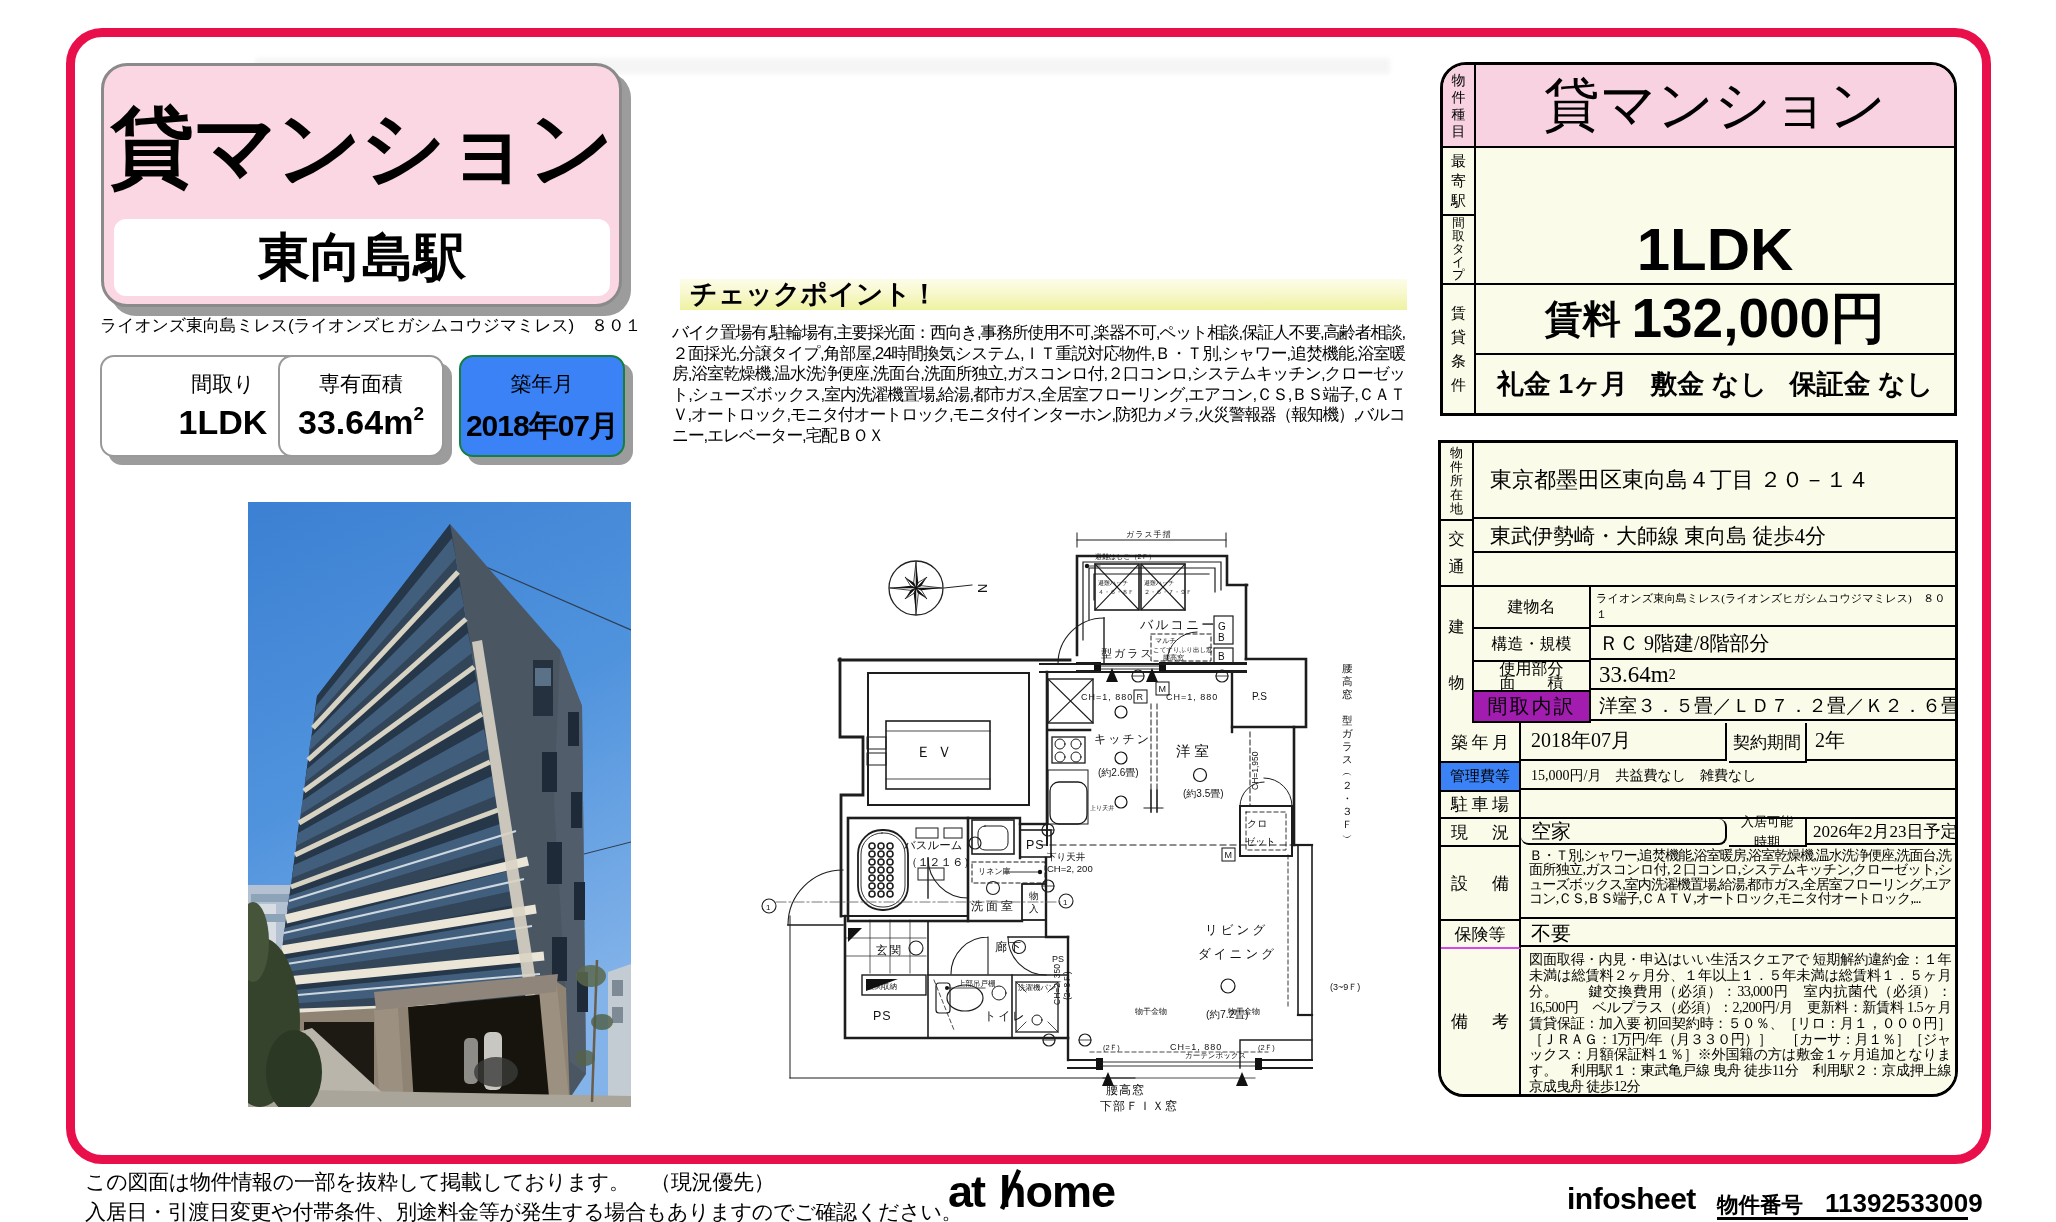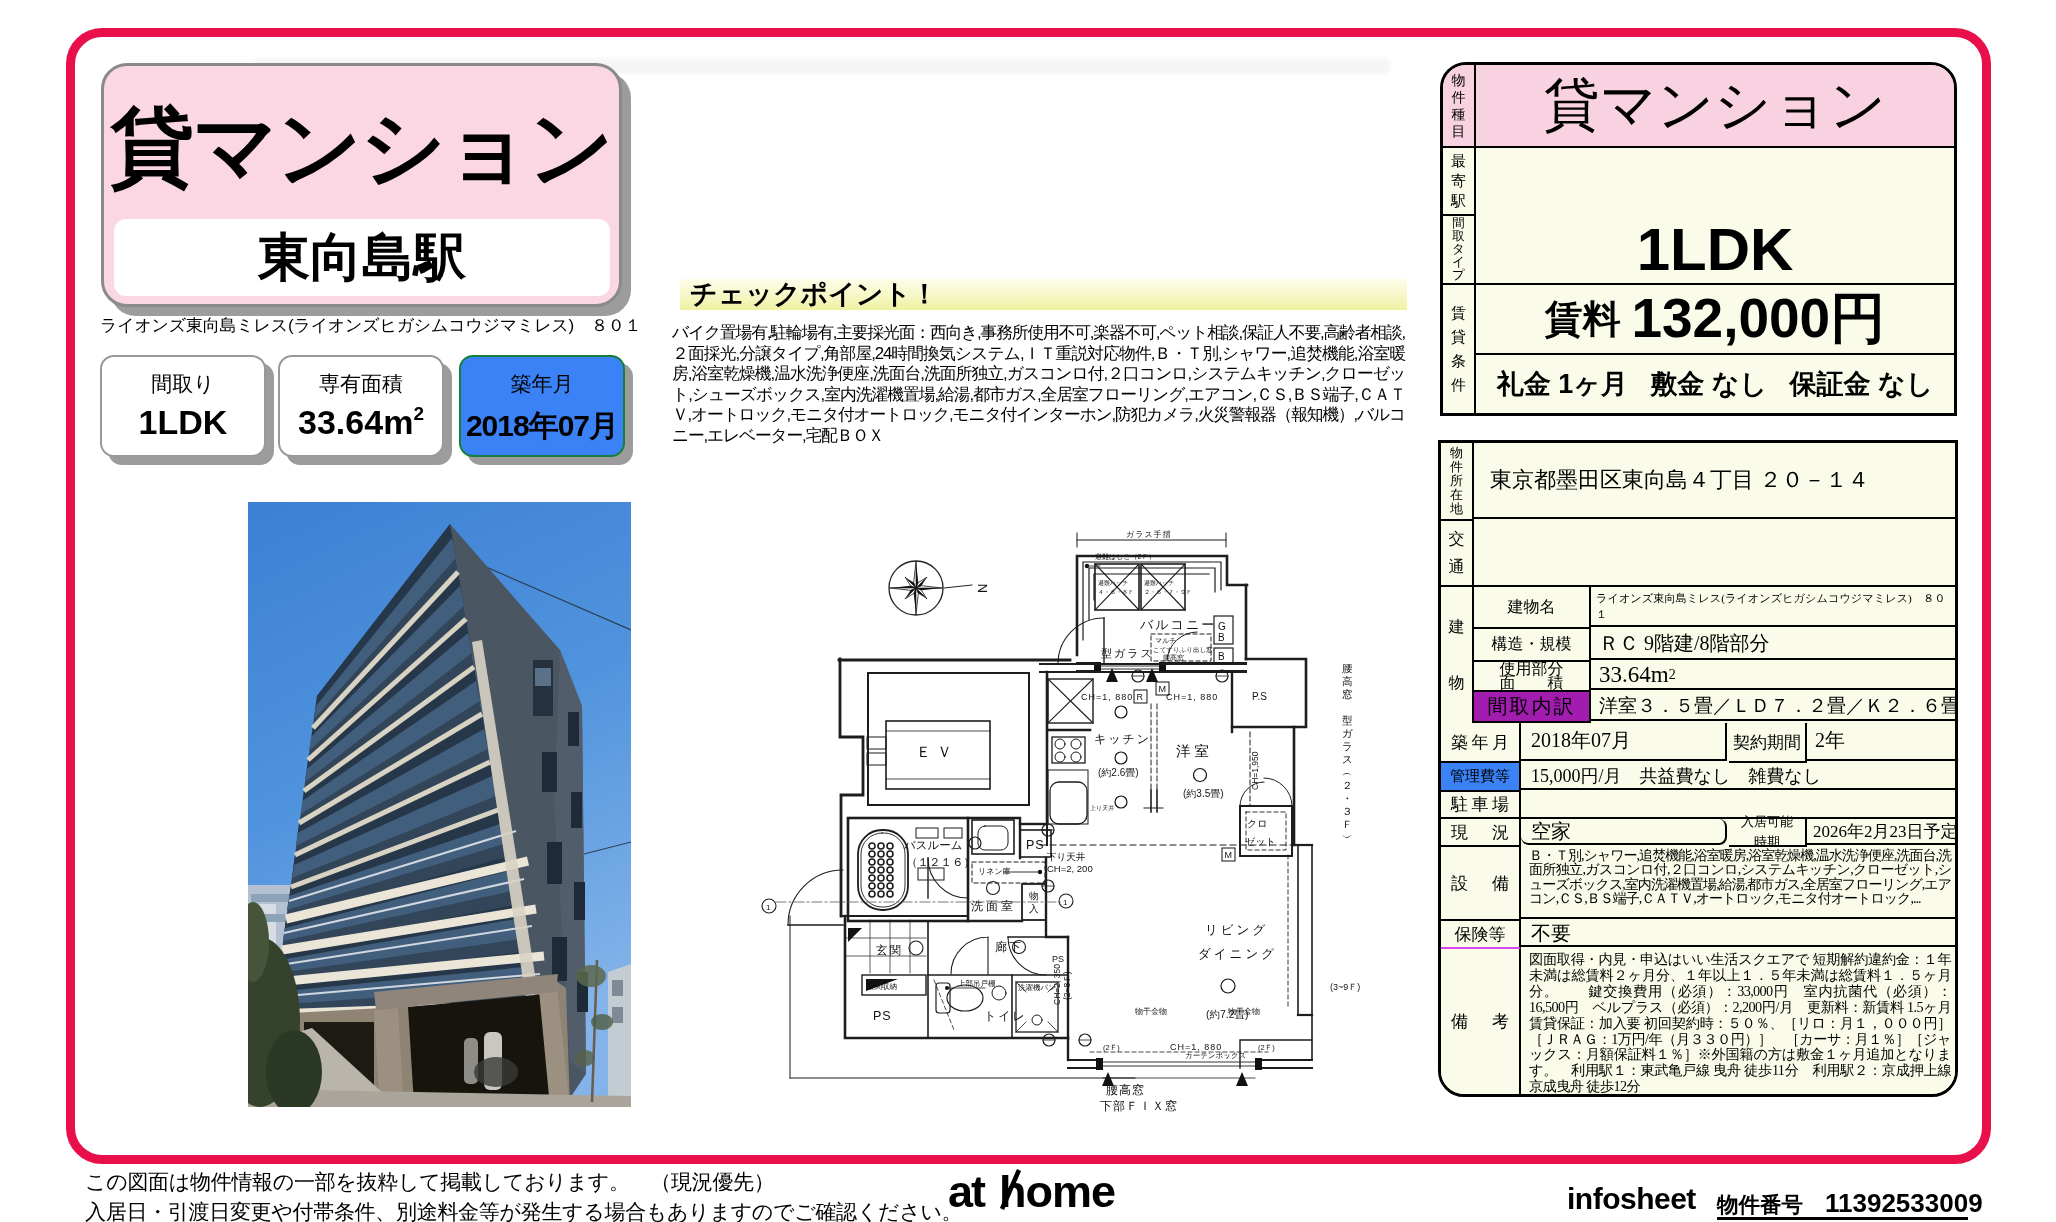--- a/index.html
+++ b/index.html
@@ -17,21 +17,21 @@
 <div class="abs" style="left:101px;top:63px;width:515px;height:238px;background:#fbd7e3;border:3px solid #8a8a8a;border-radius:26px;box-shadow:9px 9px 0 #9c9c9c;"></div>
 
 <div class="abs" style="left:104px;top:76px;width:515px;height:142px;font-size:84px;font-weight:bold;letter-spacing:-2px;text-align:center;line-height:142px;">貸マンション</div>
 
 <div class="abs" style="left:114px;top:219px;width:496px;height:77px;background:#fff;border-radius:12px;"></div>
 
 <div class="abs" style="left:114px;top:219px;width:496px;height:77px;font-size:52px;font-weight:bold;text-align:center;line-height:77px;">東向島駅</div>
 
 <div class="abs" style="left:100px;top:314px;width:640px;font-size:17px;white-space:nowrap;letter-spacing:-0.2px;">ライオンズ東向島ミレス(ライオンズヒガシムコウジマミレス)　８０１</div>
 
-<div class="abs" style="left:100px;top:355px;width:162px;height:98px;background:#fff;border:2px solid #999;border-radius:14px;box-shadow:8px 8px 0 #9c9c9c;text-align:center;">
+<div class="abs" style="left:100px;top:355px;width:162px;height:98px;background:#fff;border:2px solid #999;border-radius:14px;box-shadow:8px 8px 0 #9c9c9c;text-align:center;padding-left:40px;">
   <div style="font-size:21px;margin-top:13px;">間取り</div>
   <div style="font-size:34px;font-weight:bold;margin-top:5px;">1LDK</div>
 </div>
 
 <div class="abs" style="left:278px;top:355px;width:162px;height:98px;background:#fff;border:2px solid #999;border-radius:14px;box-shadow:8px 8px 0 #9c9c9c;text-align:center;">
   <div style="font-size:21px;margin-top:13px;">専有面積</div>
   <div style="font-size:34px;font-weight:bold;margin-top:5px;">33.64m<span style="font-size:19px;vertical-align:14px;">2</span></div>
 </div>
 
 <div class="abs" style="left:459px;top:355px;width:162px;height:98px;background:#3b82f6;border:2px solid #15803d;border-radius:14px;box-shadow:8px 8px 0 #9c9c9c;text-align:center;">
@@ -551,20 +551,21 @@
 <div style="position:absolute;left:0px;top:0px;width:31px;height:76px;background:#fafbe8;border-right:2px solid #000;border-bottom:2px solid #000;display:flex;align-items:center;justify-content:center;">
       <span style="font-size:13px;line-height:14px;text-align:center;display:block;">物<br>件<br>所<br>在<br>地</span>
     </div>
 
 <div style="position:absolute;left:33px;top:0px;width:481px;height:76px;background:#fafbe8;border-bottom:2px solid #000;display:flex;align-items:center;font-family:'Liberation Serif',serif;font-size:22px;padding-left:16px;box-sizing:border-box;">東京都墨田区東向島４丁目 ２０－１４</div>
 
 <div style="position:absolute;left:0px;top:78px;width:31px;height:64px;background:#fafbe8;border-right:2px solid #000;border-bottom:2px solid #000;display:flex;align-items:center;justify-content:center;">
       <span style="font-size:16px;line-height:28px;text-align:center;display:block;">交<br>通</span>
     </div>
 
+<div style="position:absolute;left:33px;top:78px;width:481px;height:32px;background:#fafbe8;border-bottom:2px solid #000;display:flex;align-items:center;font-family:'Liberation Serif',serif;font-size:21px;padding-left:16px;box-sizing:border-box;">東武伊勢崎・大師線 東向島 徒歩4分</div>
 
 <div style="position:absolute;left:33px;top:112px;width:481px;height:30px;background:#fafbe8;border-bottom:2px solid #000;"> </div>
 
 <div style="position:absolute;left:0px;top:144px;width:31px;height:136px;background:#fafbe8;border-right:2px solid #000;border-bottom:2px solid #000;display:flex;align-items:center;justify-content:center;">
       <span style="font-size:16px;line-height:56px;text-align:center;display:block;">建<br>物</span>
     </div>
 
 <div style="position:absolute;left:33px;top:144px;width:115px;height:40px;background:#fafbe8;border-right:2px solid #000;border-bottom:2px solid #000;display:flex;align-items:center;justify-content:center;font-size:16px;">建物名</div>
 
 <div style="position:absolute;left:150px;top:144px;width:364px;height:40px;background:#fafbe8;border-bottom:2px solid #000;font-family:'Liberation Serif',serif;font-size:11.2px;line-height:16px;padding:3px 0 0 5px;box-sizing:border-box;">ライオンズ東向島ミレス(ライオンズヒガシムコウジマミレス)　８０<br>１</div>
@@ -596,21 +597,21 @@
     </div>
 
 <div style="position:absolute;left:80px;top:280px;width:206px;height:38px;background:#fafbe8;border-right:2px solid #000;border-bottom:2px solid #000;font-family:'Liberation Serif',serif;font-size:20px;padding:4px 0 0 10px;box-sizing:border-box;">2018年07月</div>
 
 <div style="position:absolute;left:288px;top:280px;width:76px;height:38px;background:#fafbe8;border-right:2px solid #000;border-bottom:2px solid #000;display:flex;align-items:center;justify-content:center;font-size:17px;">契約期間</div>
 
 <div style="position:absolute;left:366px;top:280px;width:148px;height:38px;background:#fafbe8;border-bottom:2px solid #000;font-family:'Liberation Serif',serif;font-size:20px;padding:4px 0 0 8px;box-sizing:border-box;">2年</div>
 
 <div style="position:absolute;left:0px;top:320px;width:78px;height:27px;background:#3b82f6;border-right:2px solid #000;border-bottom:2px solid #000;display:flex;align-items:center;justify-content:center;font-size:15px;">管理費等</div>
 
-<div style="position:absolute;left:80px;top:320px;width:434px;height:27px;background:#fafbe8;border-bottom:2px solid #000;display:flex;align-items:center;font-family:'Liberation Serif',serif;font-size:18px;padding-left:10px;box-sizing:border-box;white-space:nowrap;">15,000円/月　共益費なし　雑費なし</div>
+<div style="position:absolute;left:80px;top:320px;width:434px;height:27px;background:#fafbe8;border-bottom:2px solid #000;display:flex;align-items:center;font-family:'Liberation Serif',serif;font-size:14px;padding-left:10px;box-sizing:border-box;white-space:nowrap;">15,000円/月　共益費なし　雑費なし</div>
 
 <div style="position:absolute;left:0px;top:349px;width:78px;height:25px;background:#fafbe8;border-right:2px solid #000;border-bottom:2px solid #000;display:flex;align-items:center;justify-content:center;font-size:17px;">
       <span style="width:58px;display:flex;justify-content:space-between;">
         <span>駐</span>
         <span>車</span>
         <span>場</span>
       </span>
     </div>
 
 <div style="position:absolute;left:80px;top:349px;width:434px;height:25px;background:#fafbe8;border-bottom:2px solid #000;"> </div>

